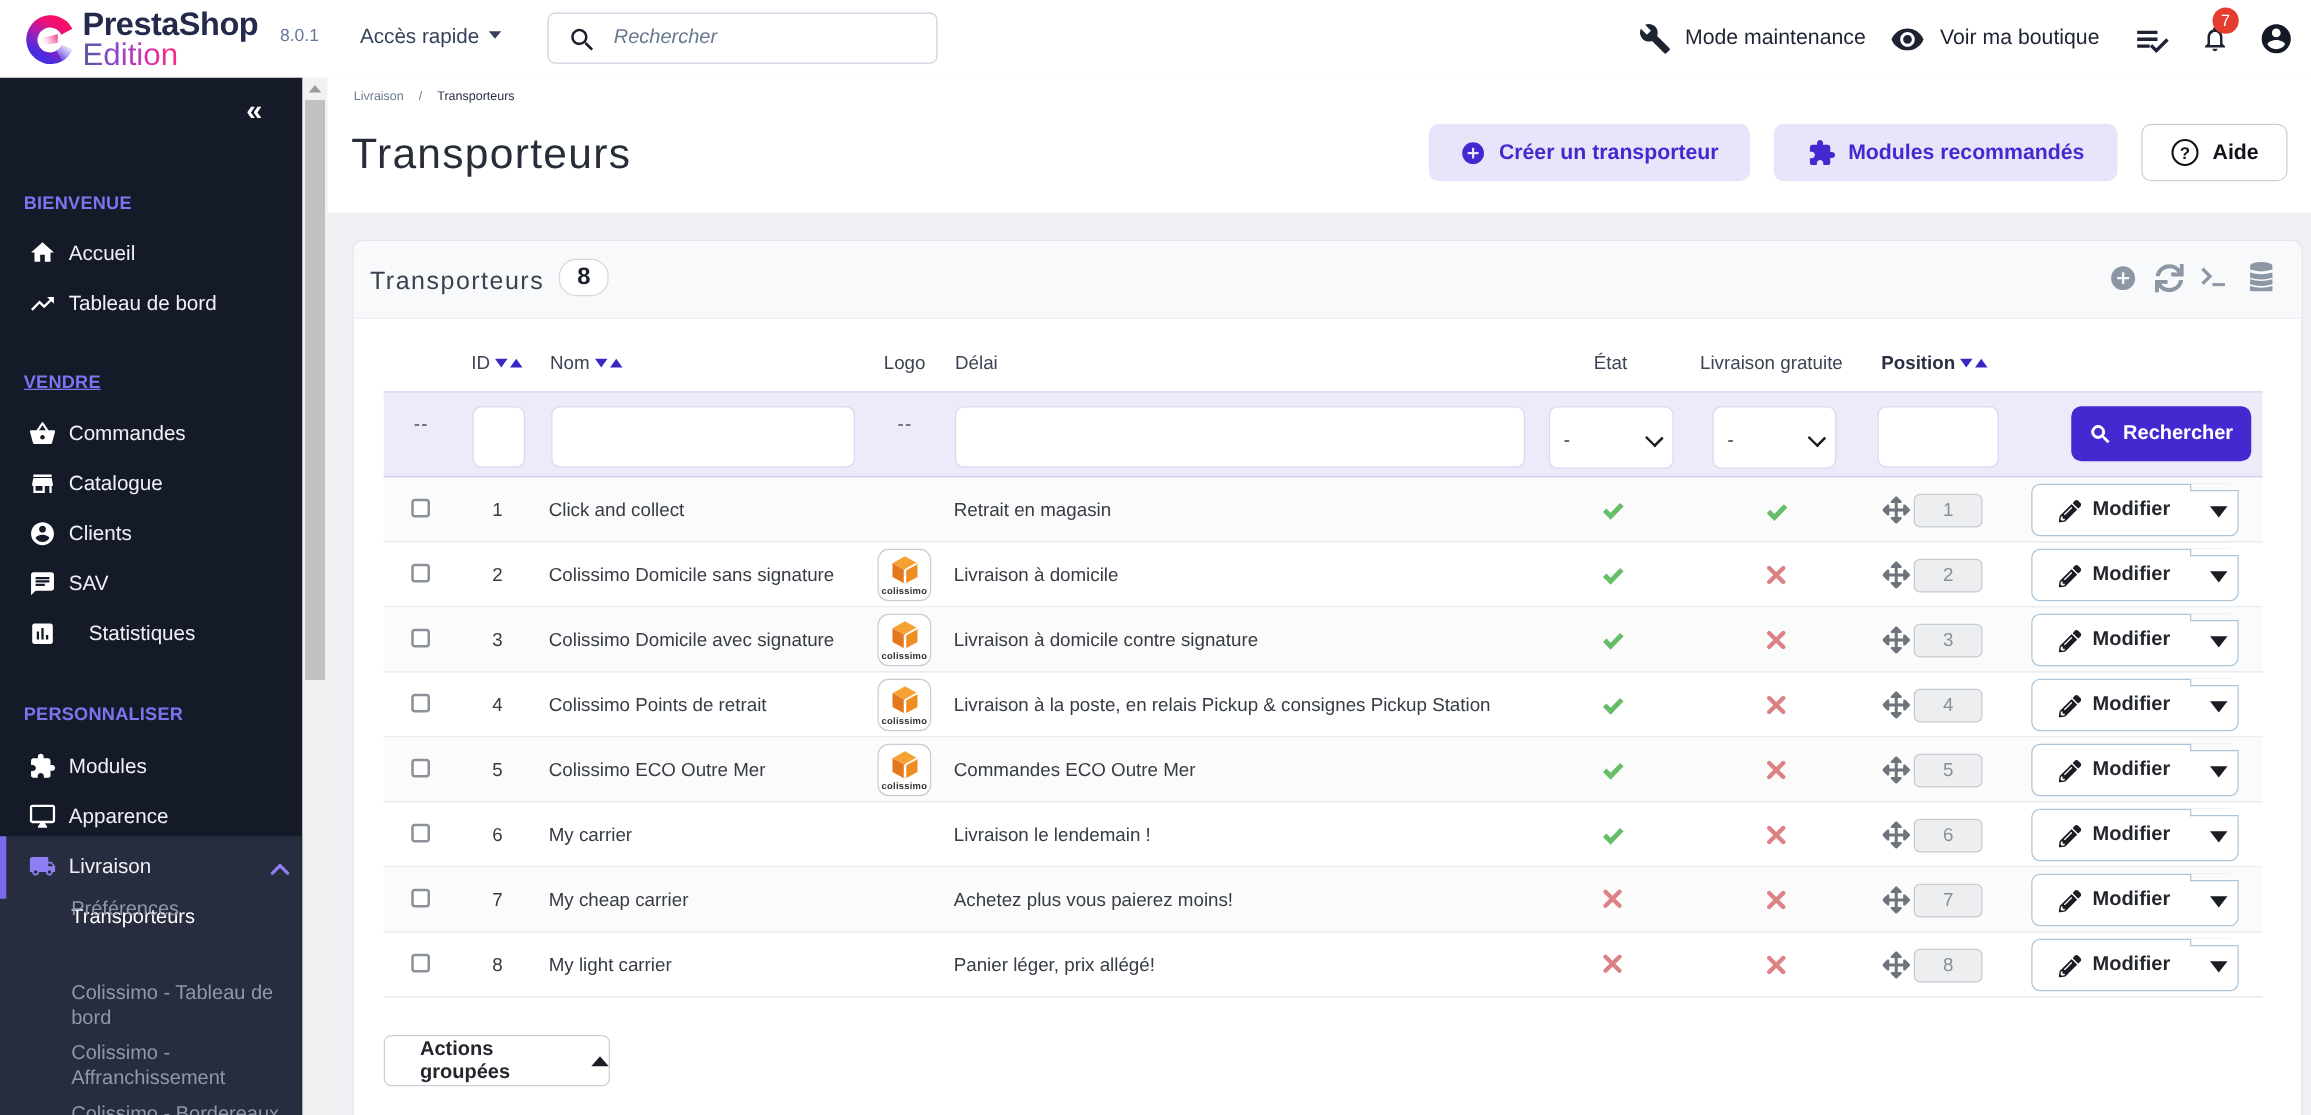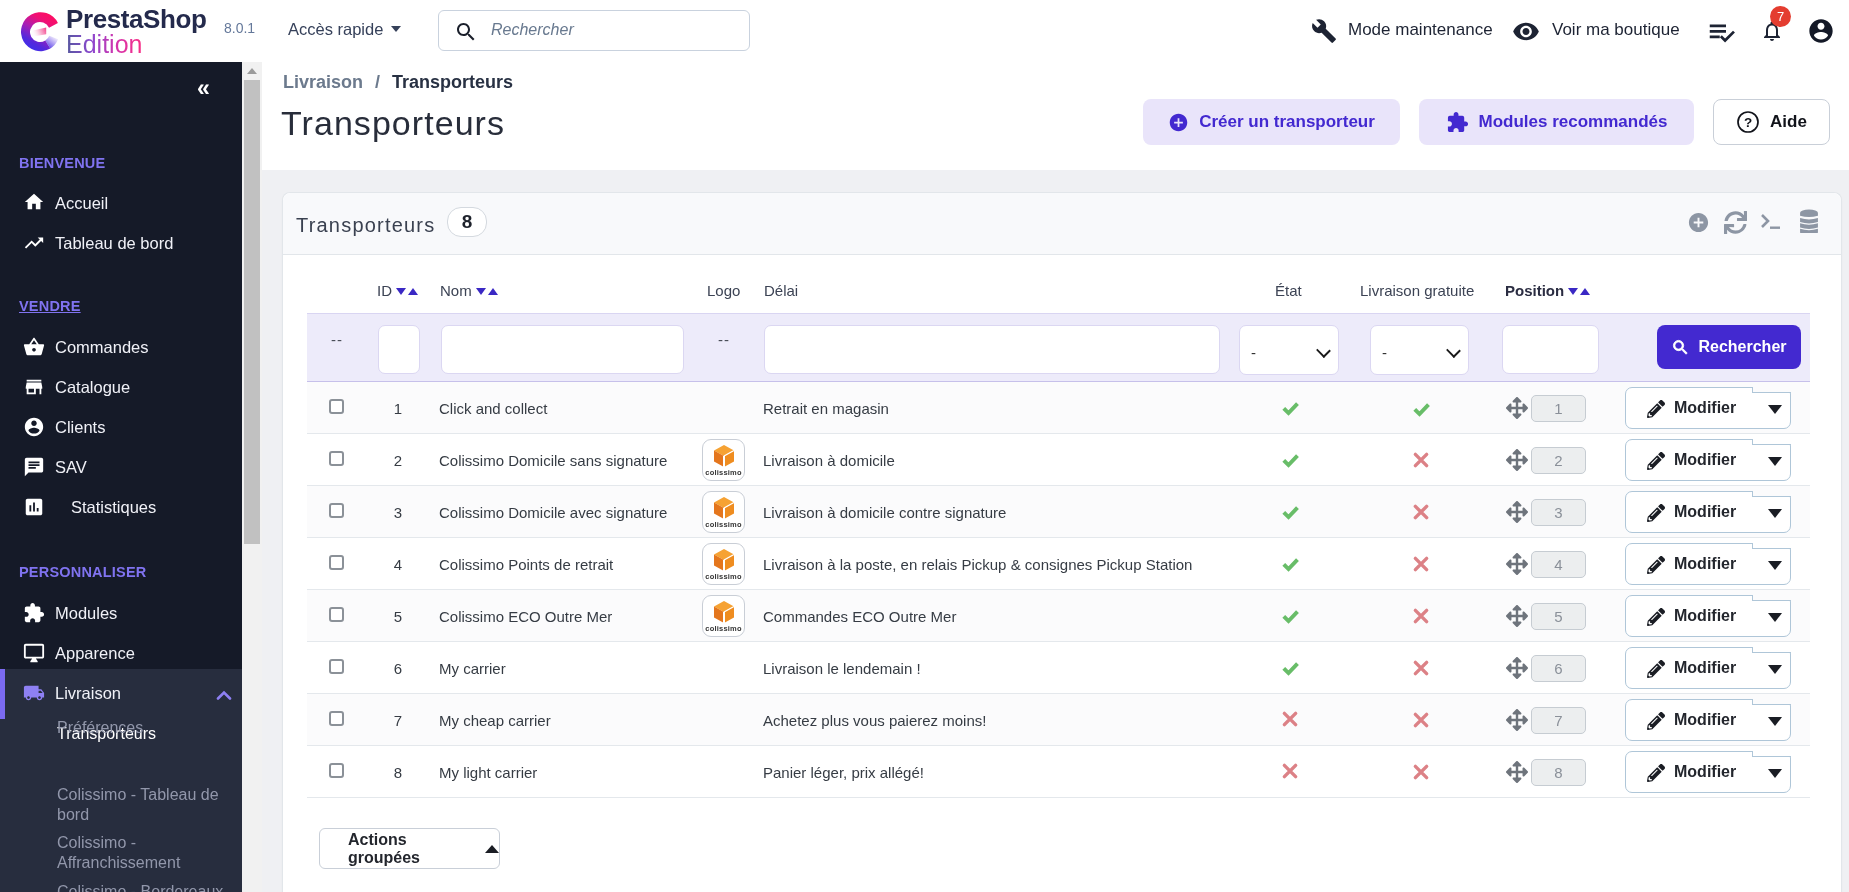--- a/index.html
+++ b/index.html
@@ -36,21 +36,21 @@
 #livchev { position:absolute; left:216px; top:628px; }
 
 
 #sscroll { position:absolute; left:242px; top:62px; width:20px; height:830px; background:#f1f1f1; }
 #sscroll .arrow { position:absolute; left:5px; top:6px; width:0; height:0; border-left:5px solid transparent; border-right:5px solid transparent; border-bottom:6px solid #9b9b9b; }
 #sscroll .thumb { position:absolute; left:2px; top:18px; width:16px; height:464px; background:#c1c1c1; }
 
 
 #main { position:absolute; left:262px; top:62px; width:1587px; height:830px; background:#eff0f3; }
 #titleband { position:absolute; left:0; top:0; width:1587px; height:108px; background:#fff; }
-#breadcrumb { position:absolute; left:21px; top:10px; font-size:18px;font-weight:bold; }
+#breadcrumb { position:absolute; left:21px; top:10px; font-size:10px; }
 #breadcrumb .g { color:#6c7a8d; } #breadcrumb .s { color:#6c7a8d; margin:0 12px; } #breadcrumb .d { color:#283143; }
 #pagetitle { position:absolute; left:19px; top:42px; font-size:34px; color:#282d3a; letter-spacing:1.05px; }
 .hbtn { position:absolute; top:37px; height:46px; border-radius:8px; display:flex; align-items:center; justify-content:center; font-size:17px; font-weight:bold; }
 .hbtn.lav { background:#e9e4fa; color:#4329d0; }
 #btn-creer { left:881px; width:257px; }
 #btn-modules { left:1157px; width:275px; }
 #btn-aide { left:1451px; width:117px; background:#fff; border:1px solid #c9cfd8; color:#11131a; font-weight:bold; }
 .hbtn svg { margin-right:10px; }
 
 
@@ -86,21 +86,21 @@
 .row .chk { position:absolute; left:974px; top:16px; }
 .row .xx { position:absolute; left:1105px; top:17px; }
 .row .mv { position:absolute; left:1199px; top:15px; }
 .row .pos { position:absolute; left:1224px; top:13px; width:55px; height:27px; background:#eceeef; border:1px solid #c6ccd2; border-radius:5px; color:#8a9099; font-size:15px; text-align:center; line-height:25px; }
 .row .modif { position:absolute; left:1318px; top:5px; width:166px; height:42px; border:1px solid #afc6d8; border-radius:7px; background:#fff; }
 .row .modif .notch { position:absolute; right:-1px; top:-1px; width:39px; height:6px; background:#fff; border-bottom:1px solid #afc6d8; border-left:1px solid #afc6d8; }
 .row.odd .modif .notch { background:#fbfbfc; }
 .row .modif .pcl { position:absolute; left:21px; top:12px; }
 .row .modif .txt { position:absolute; left:48px; top:11px; font-size:16px; font-weight:bold; color:#23262d; }
 .row .modif .car { position:absolute; right:8px; top:17px; width:0; height:0; border-left:7px solid transparent; border-right:7px solid transparent; border-top:9px solid #1a1d24; }
-#btn-actions { position:absolute; left:12px; top:573px; width:181px; height:41px; background:#fff; border:1px solid #c9cfd8; border-radius:6px; font-size:16px; font-weight:bold; color:#23262d; display:flex; align-items:center; justify-content:center;padding-left:28px; }
+#btn-actions { position:absolute; left:0px; top:573px; width:181px; height:41px; background:#fff; border:1px solid #c9cfd8; border-radius:6px; font-size:16px; font-weight:bold; color:#23262d; display:flex; align-items:center; justify-content:center;padding-left:28px; }
 #btn-actions .up { display:inline-block; margin-left:9px; width:0; height:0; border-left:7px solid transparent; border-right:7px solid transparent; border-bottom:8px solid #1a1d24; }
 .cube { position:absolute; left:10px; top:4px; }
 .cubetxt { position:absolute; left:0; top:28px; width:41px; text-align:center; font-size:7.5px; font-weight:bold; color:#333; letter-spacing:0.2px; }
 </style>
 </head>
 <body>
 <div id="header">
   <svg id="logo-e" width="44" height="44" viewBox="0 0 44 44">
     <defs>
       <linearGradient id="eg" x1="0.72" y1="0.02" x2="0.2" y2="0.95">

